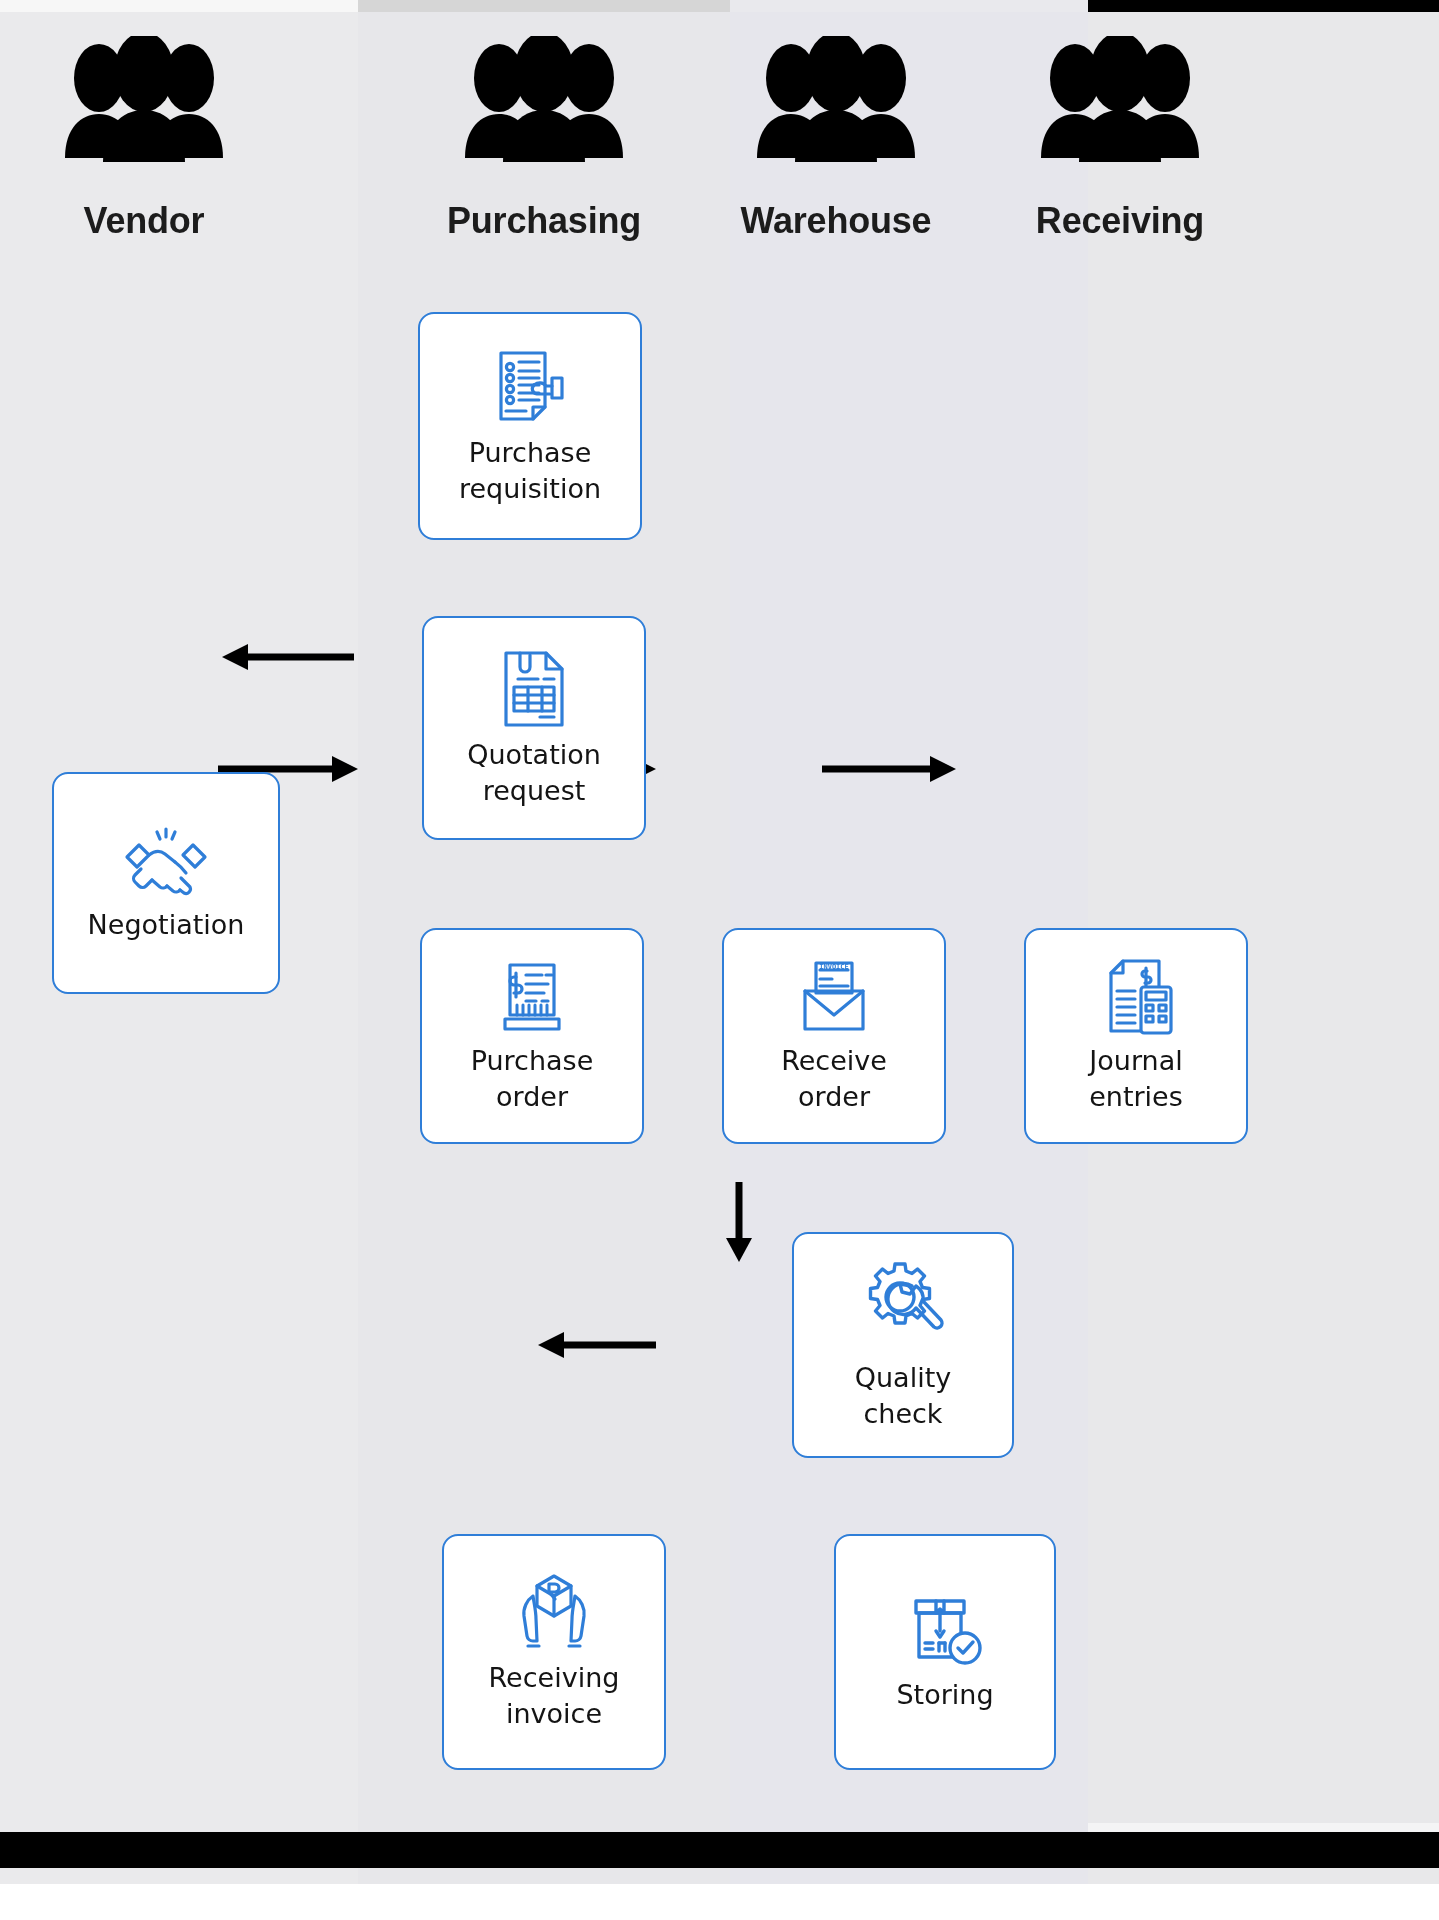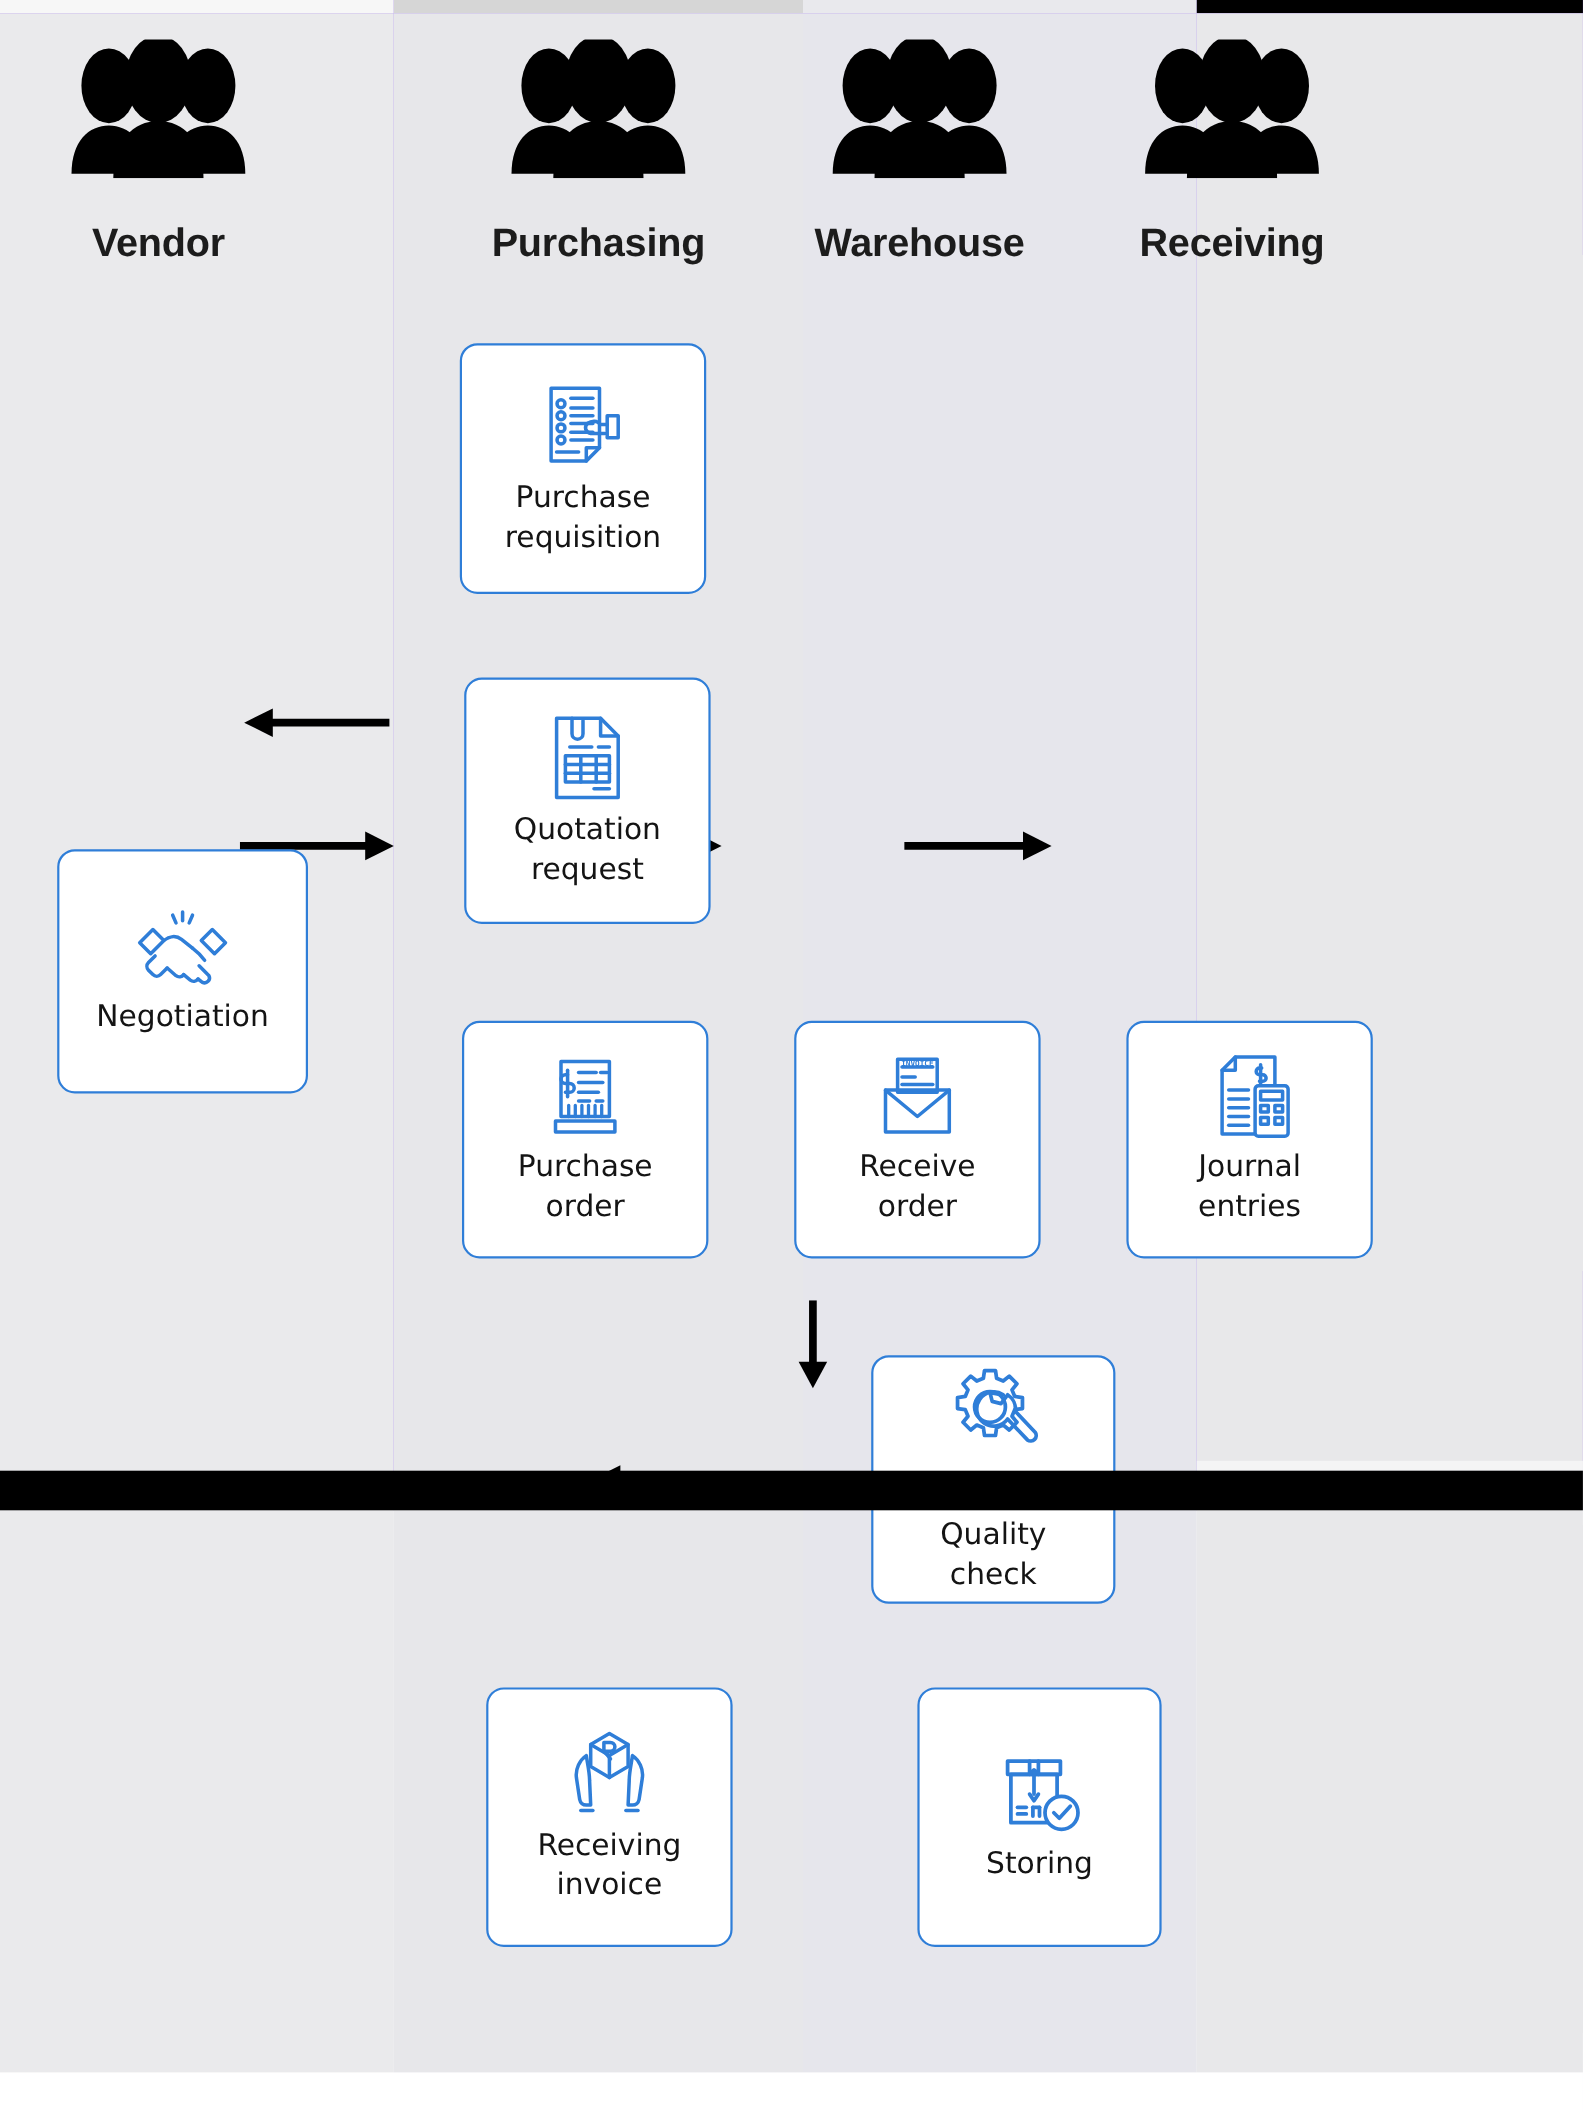--- a/index.html
+++ b/index.html
@@ -7,22 +7,22 @@
     margin: 0; padding: 0;
     width: 1439px; height: 1920px;
     background: #ffffff;
     font-family: "Liberation Sans", sans-serif;
     overflow: hidden;
   }
 
   #stage {
     position: relative;
     width: 1439px;
-    height: 1373px;
-    background: #8b5cf6;
+    height: 1868px;
+    background: #7dd3fc;
   }
 
   
   .top-strip { position: absolute; top: 0; height: 12px; }
   #top-seg-0 { left: 0;     width: 358px; background: #f7f7f7; }
   #top-seg-1 { left: 358px; width: 372px; background: #d6d6d6; }
   #top-seg-2 { left: 730px; width: 358px; background: #e9e9ed; }
   #top-seg-3 { left: 1088px;width: 351px; background: #000000; }
 
   
@@ -66,21 +66,21 @@
   
   .node {
     position: absolute;
     background: #ffffff;
     border: 2.5px solid #2f7ed8;
     border-radius: 16px;
     display: flex;
     flex-direction: column;
     align-items: center;
     justify-content: center;
-    padding: 6px 6px;
+    padding: 24px 6px;
   }
   .node .icon {
     display: flex;
     align-items: center;
     justify-content: center;
     margin-bottom: 6px;
   }
   .node .label {
     font-size: 27px;
     line-height: 1.33;

